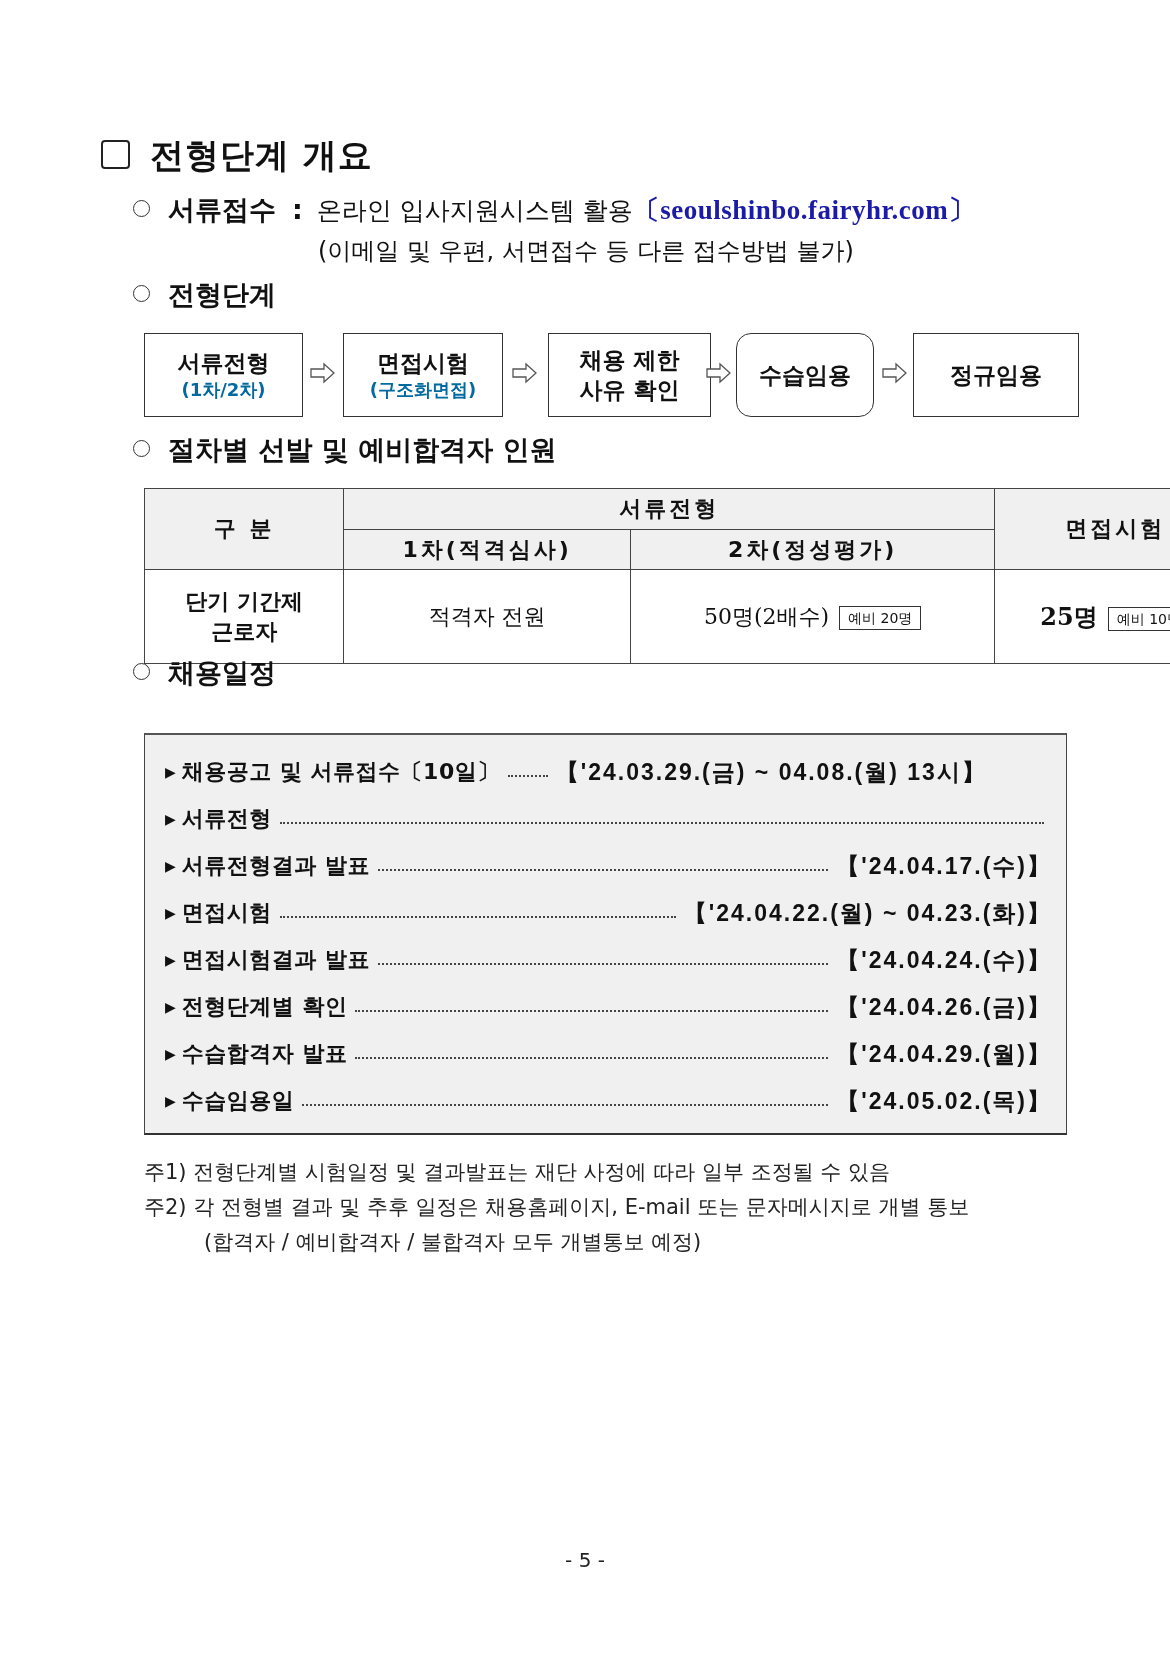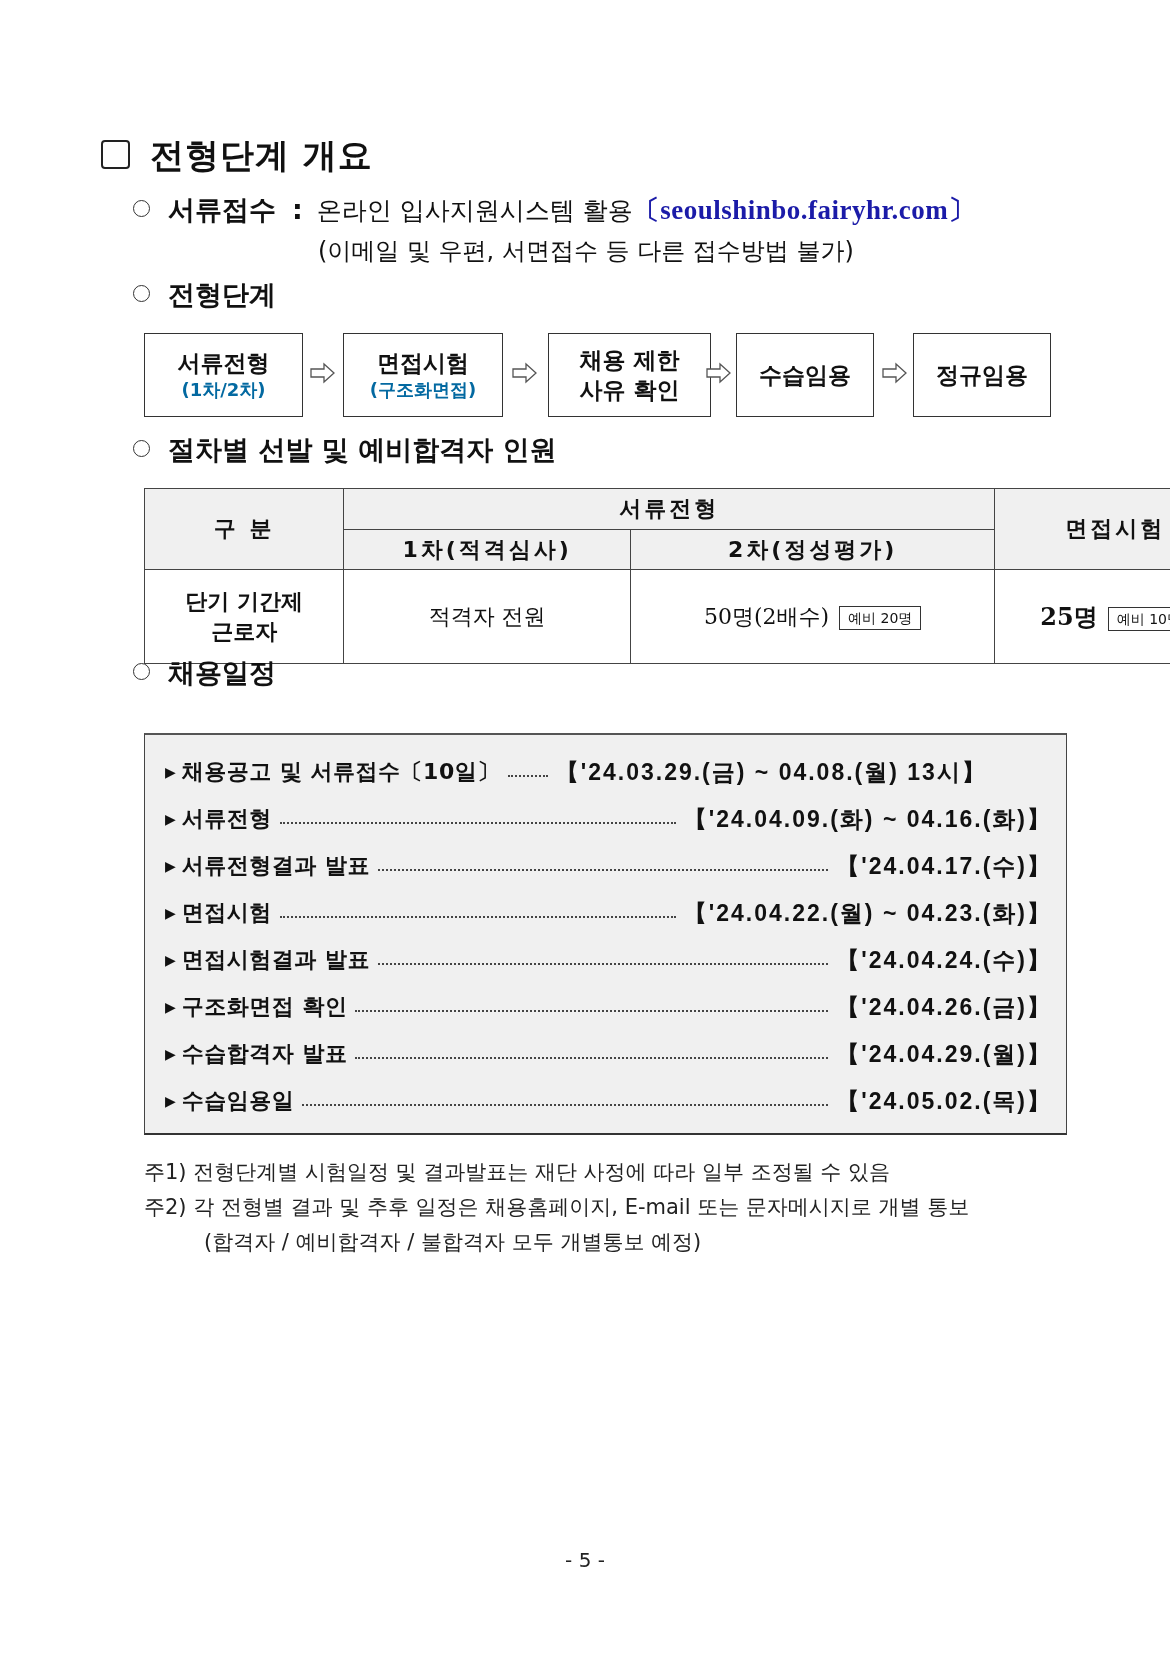--- a/index.html
+++ b/index.html
@@ -85,28 +85,28 @@
   </svg>
 
 <div class="step" style="left:548px; width:163px;">
   <div class="main">채용 제한</div>
   <div class="main">사유 확인</div>
 </div>
 <svg class="arrow" style="left:706px;" viewBox="0 0 26 22">
     <path d="M1 7 H14 V2 L24 11 L14 20 V15 H1 Z" fill="#fff" stroke="#555" stroke-width="1.3"></path>
   </svg>
 
-<div class="step" style="left:736px; width:138px;">
+<div class="step" style="left:736px; width:138px;border-radius:15px;">
   <div class="main">수습임용</div>
 </div>
 <svg class="arrow" style="left:882px;" viewBox="0 0 26 22">
     <path d="M1 7 H14 V2 L24 11 L14 20 V15 H1 Z" fill="#fff" stroke="#555" stroke-width="1.3"></path>
   </svg>
 
-<div class="step" style="left:913px; width:138px;">
+<div class="step" style="left:913px; width:166px;">
   <div class="main">정규임용</div>
 </div>
 
 <div class="bullet" style="left:133px; top:432px;">
   <span class="circle"></span><span>절차별 선발 및 예비합격자 인원</span>
 </div>
 
 <table class="sel">
   <colgroup>
     <col style="width:169px">
@@ -148,21 +148,20 @@
   <div class="srow" style="top:20px;">
     <span class="tri">▶</span>
     <span class="lbl">채용공고 및 서류접수〔10일〕</span>
     <span class="dots" style="flex:0 0 40px;"></span>
     <span class="date">【'24.03.29.(금) ~ 04.08.(월) 13시】</span>
   </div>
   <div class="srow" style="top:67px;">
     <span class="tri">▶</span>
     <span class="lbl">서류전형</span>
     <span class="dots"></span>
-    <span class="date">【'24.04.09.(화) ~ 04.16.(화)】</span>
   </div>
   <div class="srow" style="top:114px;">
     <span class="tri">▶</span>
     <span class="lbl">서류전형결과 발표</span>
     <span class="dots"></span>
     <span class="date">【'24.04.17.(수)】</span>
   </div>
   <div class="srow" style="top:161px;">
     <span class="tri">▶</span>
     <span class="lbl">면접시험</span>
@@ -170,21 +169,21 @@
     <span class="date">【'24.04.22.(월) ~ 04.23.(화)】</span>
   </div>
   <div class="srow" style="top:208px;">
     <span class="tri">▶</span>
     <span class="lbl">면접시험결과 발표</span>
     <span class="dots"></span>
     <span class="date">【'24.04.24.(수)】</span>
   </div>
   <div class="srow" style="top:255px;">
     <span class="tri">▶</span>
-    <span class="lbl">구조화면접 확인</span>
+    <span class="lbl">전형단계별 확인</span>
     <span class="dots"></span>
     <span class="date">【'24.04.26.(금)】</span>
   </div>
   <div class="srow" style="top:302px;">
     <span class="tri">▶</span>
     <span class="lbl">수습합격자 발표</span>
     <span class="dots"></span>
     <span class="date">【'24.04.29.(월)】</span>
   </div>
   <div class="srow" style="top:349px;">

